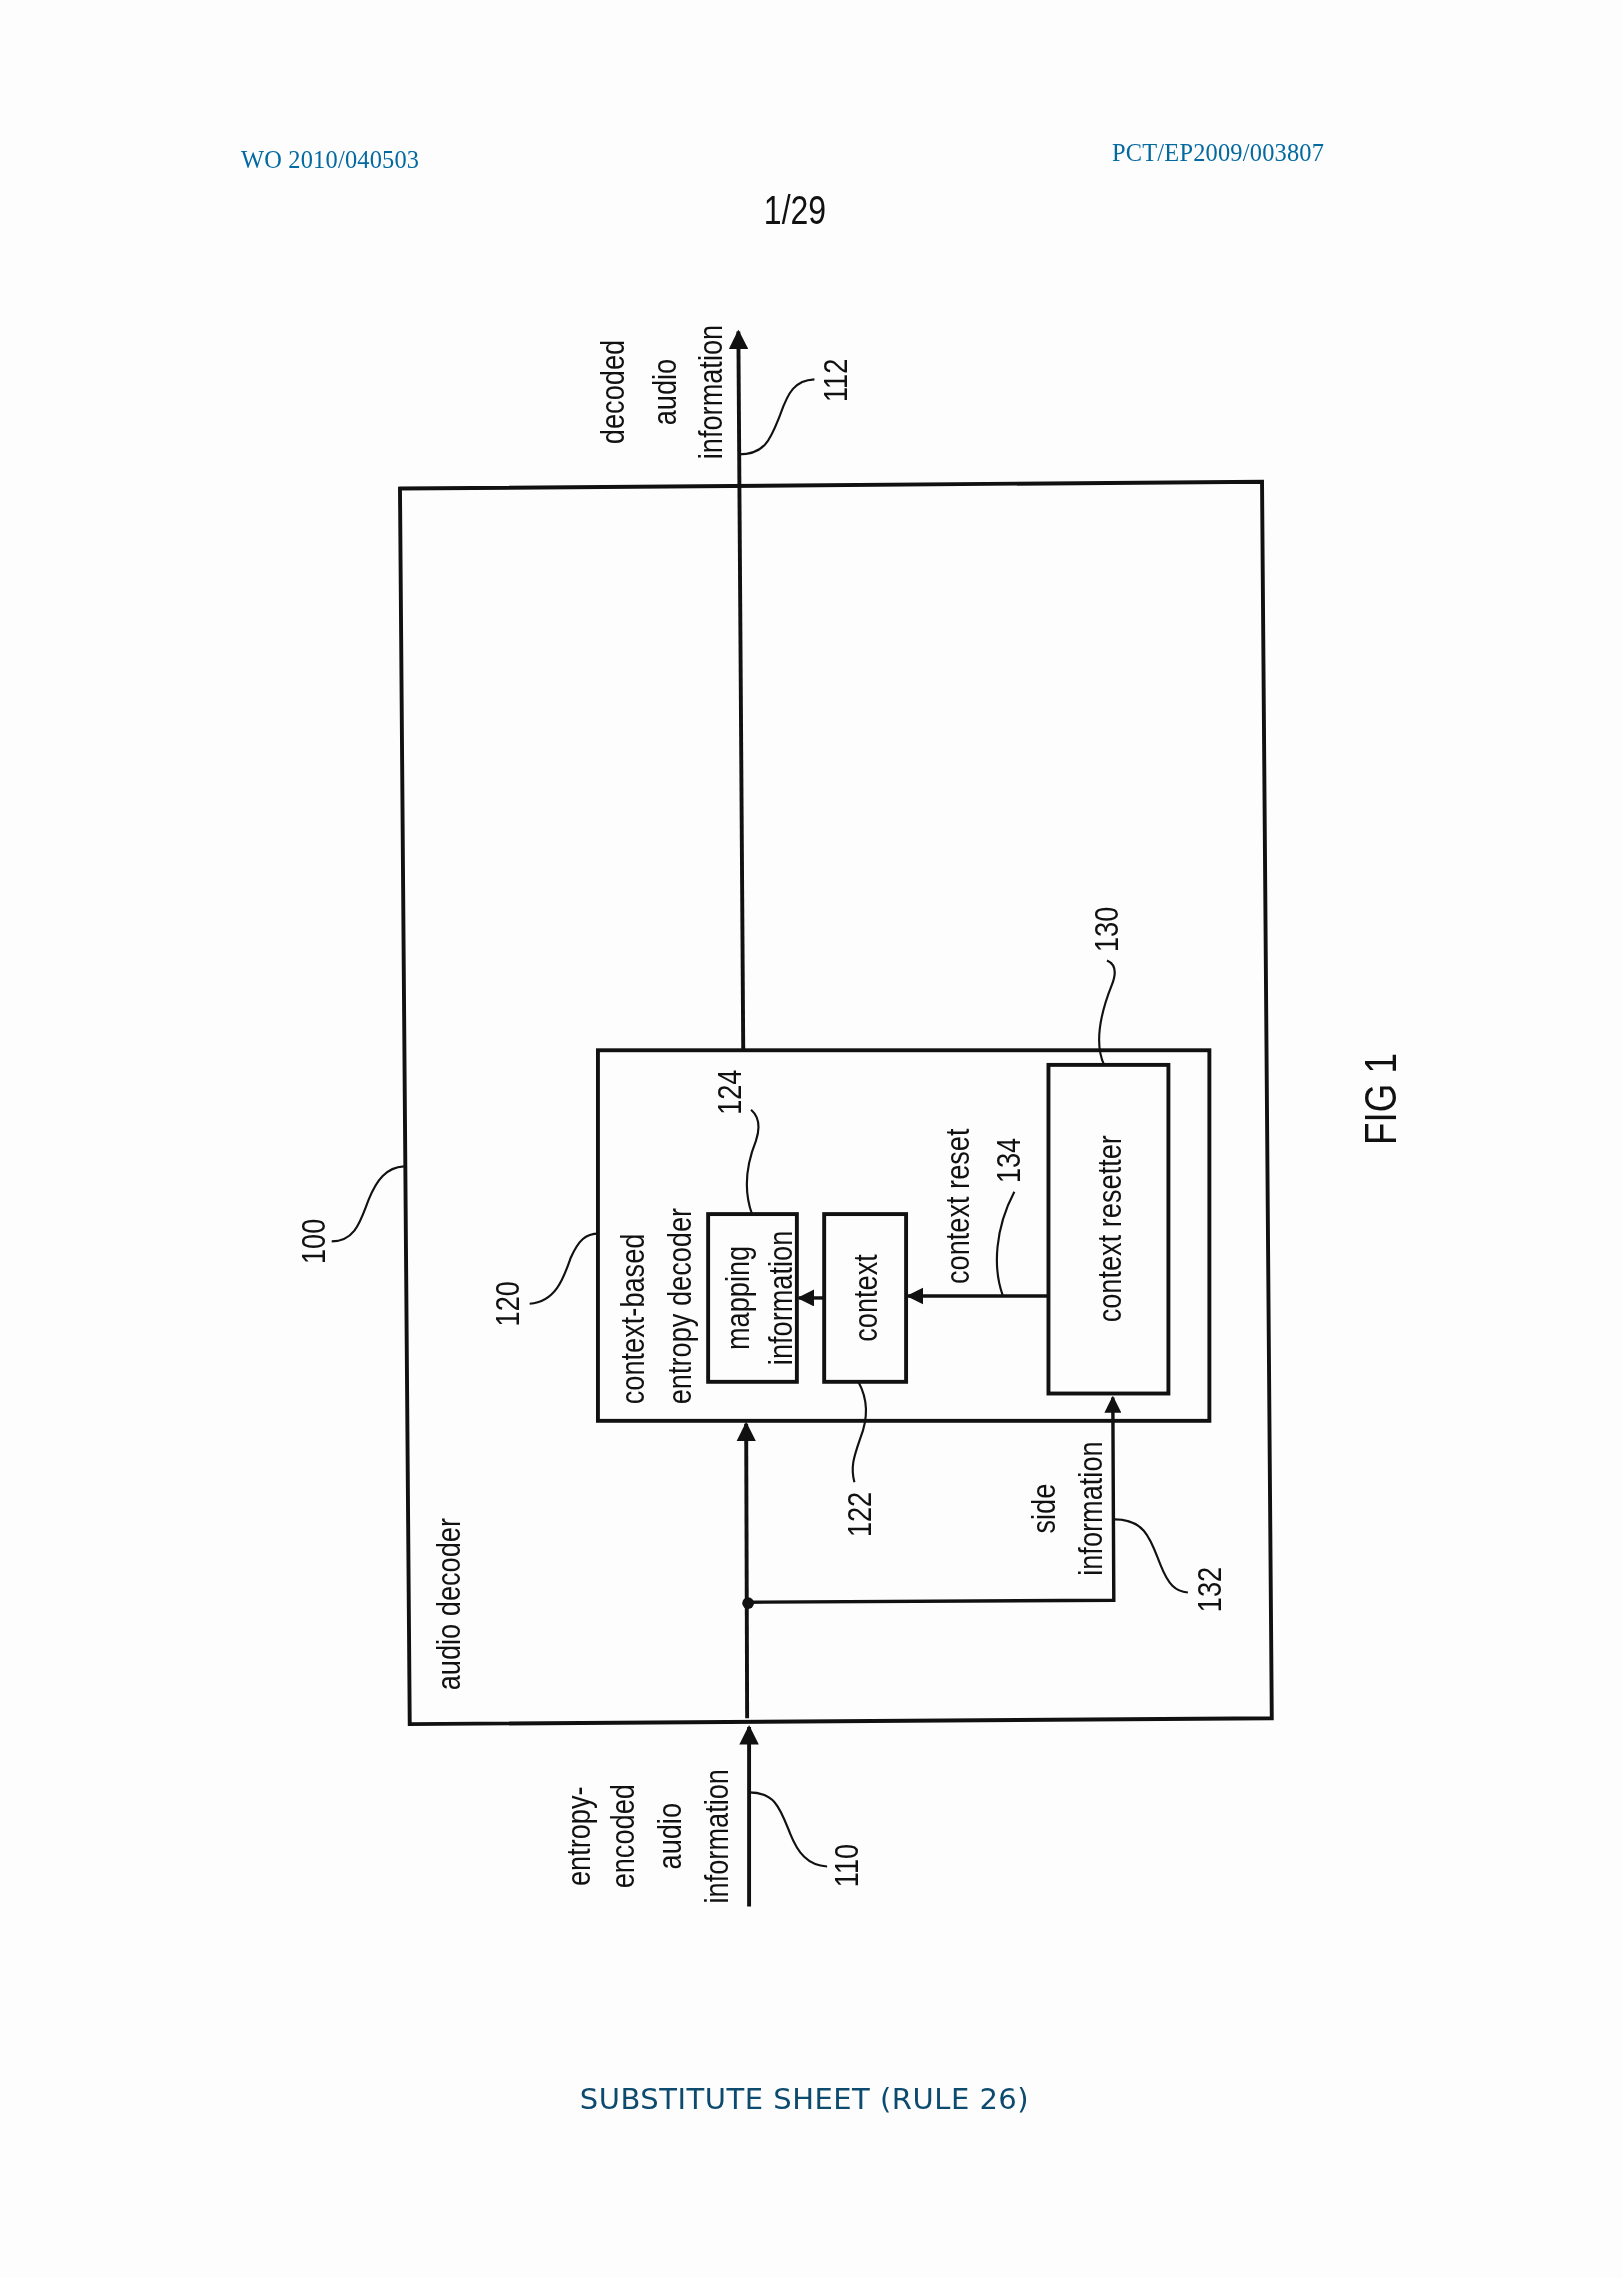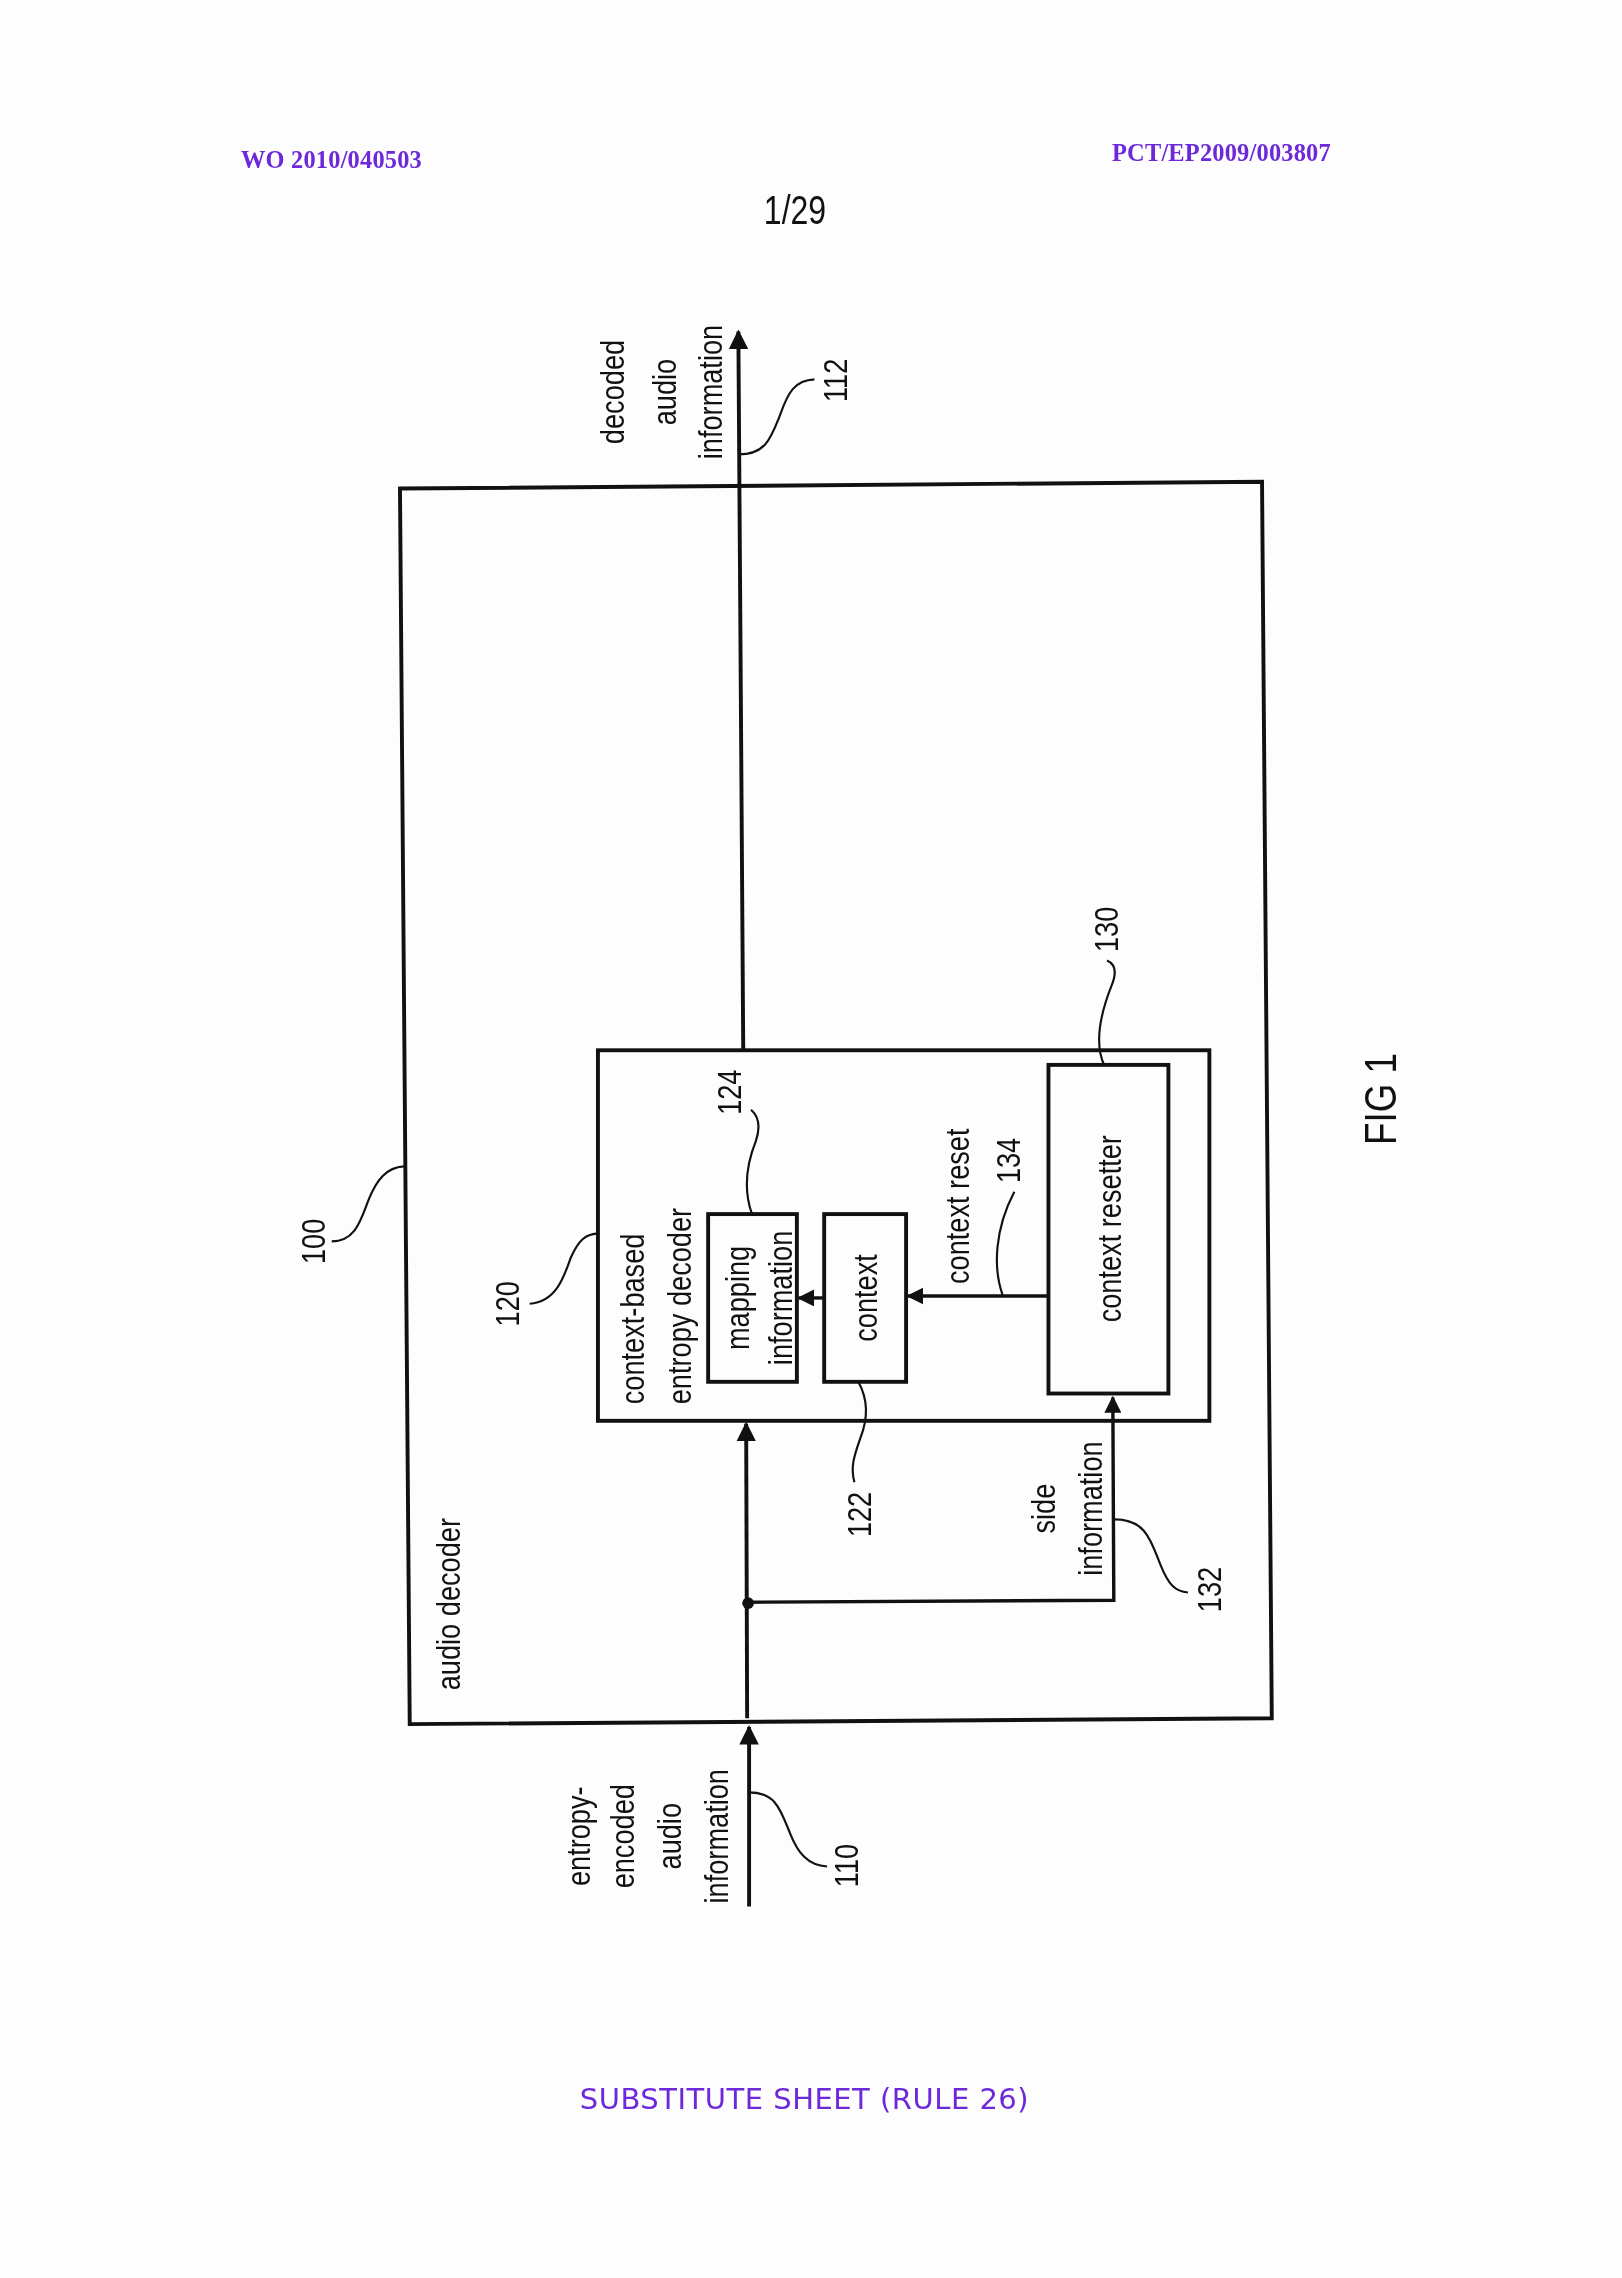--- a/index.html
+++ b/index.html
@@ -1,22 +1,22 @@
 <!DOCTYPE html>
 <html><head>
 <meta charset="utf-8">
 <style>
   html, body { margin: 0; padding: 0; background: #ffffff; }
   body { width: 1623px; height: 2278px; position: relative; overflow: hidden; }
   .page { position: absolute; left: 0; top: 0; width: 1623px; height: 2278px; background: #fdfdfd; }
-  .hdr { position: absolute; font-family: "Liberation Serif", "DejaVu Serif", serif; font-weight: bold; font-size: 24.4px; color: #6d28d9; letter-spacing: 0.2px; }
+  .hdr { position: absolute; font-family: "Liberation Serif", "DejaVu Serif", serif; font-weight: normal; font-size: 24.4px; color: #0369a1; letter-spacing: 0.2px; }
   .hdr-left { left: 241px; top: 146px; }
   .hdr-right { left: 1112px; top: 139px; }
   .pagenum { position: absolute; left: 751px; top: 187px; width: 88px; text-align: center; font-family: "Liberation Sans", "DejaVu Sans", sans-serif; font-size: 41px; color: #111; transform: scaleX(0.78); transform-origin: center; }
-  .footer { position: absolute; left: 546px; top: 2082px; width: 517px; text-align: center; font-family: "DejaVu Sans", "Liberation Sans", sans-serif; font-size: 29px; color: #6d28d9; letter-spacing: 0.5px; }
+  .footer { position: absolute; left: 546px; top: 2082px; width: 517px; text-align: center; font-family: "DejaVu Sans", "Liberation Sans", sans-serif; font-size: 29px; color: #0c4a6e; letter-spacing: 0.5px; }
   svg.diagram { position: absolute; left: 0; top: 0; }
   svg text { font-family: "Liberation Sans", "DejaVu Sans", sans-serif; fill: #111; }
   .ln { stroke: #111; fill: none; }
   .box { stroke: #111; fill: none; stroke-width: 4; }
   .lead { stroke: #111; fill: none; stroke-width: 2.2; }
 </style>
 </head>
 <body>
 
 <div class="page">

